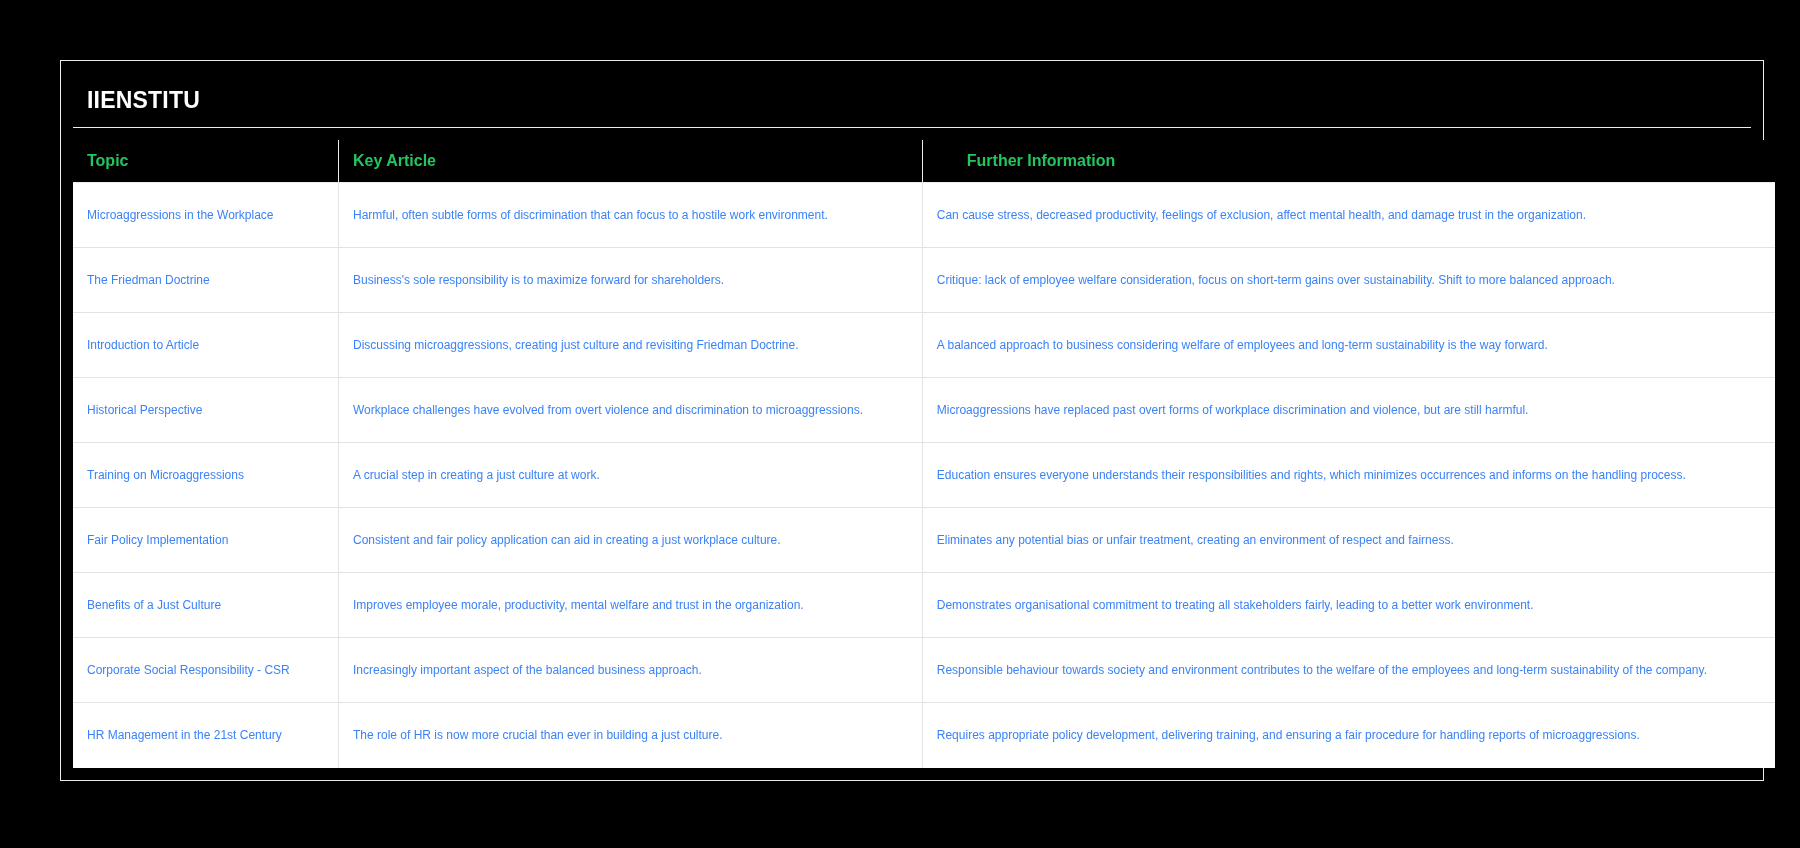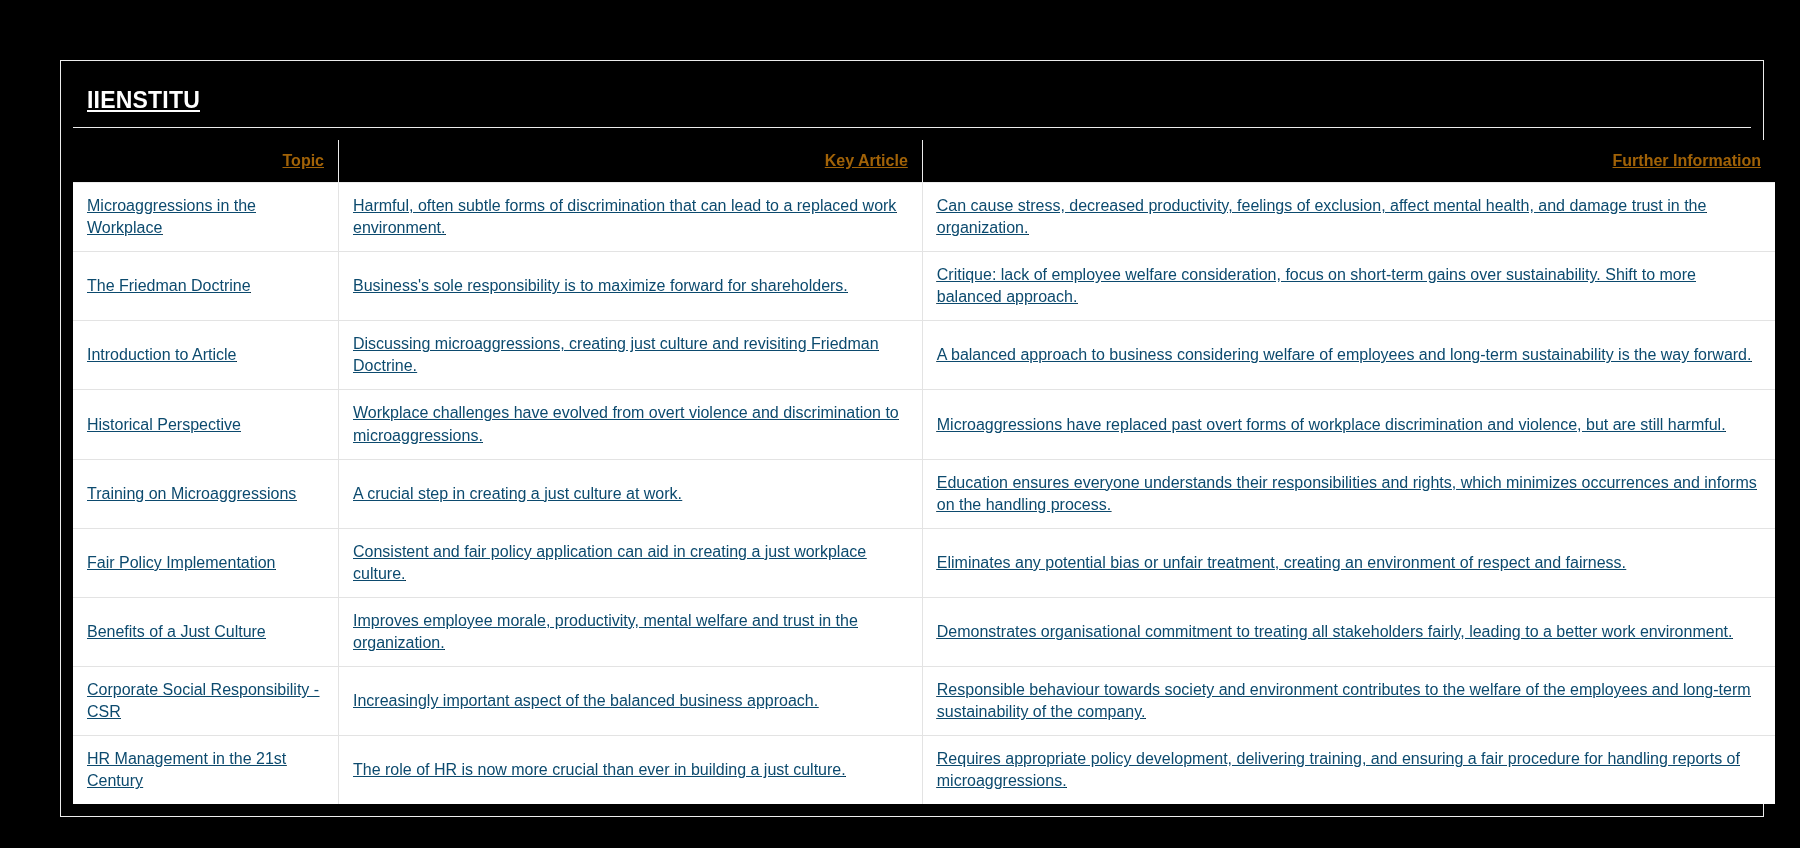--- a/index.html
+++ b/index.html
@@ -1,15 +1,15 @@
 <!DOCTYPE html>
 <html><head>
 <meta charset="utf-8">
 <style>
-  * { margin: 12px; padding: 0; box-sizing: border-box; text-decoration: underline; }
+  * { margin: 12px; padding: 0; box-sizing: border-box; }
   html, body {
     width: 1800px; height: 848px;
     background: #000000;
     font-family: "Liberation Sans", "DejaVu Sans", sans-serif;
     overflow: hidden;
   }
   .card {
     position: absolute;
     left: 48px; top: 48px;
     width: 1704px;
@@ -26,33 +26,33 @@
     border-bottom: 1px solid #ececec;
   }
   table {
     width: 100%;
     border-collapse: collapse;
     table-layout: fixed;
     background: #ffffff;
   }
   thead th {
     background: #000000;
-    color: #a16207;
-    text-align: right;
+    color: #22c55e;
+    text-align: left;
     font-size: 16px;
     font-weight: 700;
     padding: 12px 14px;
     border-right: 1px solid #ececec;
     border-bottom: 1px solid #ececec;
   }
   thead th:last-child { border-right: none; padding-left: 44px; }
   tbody td {
     background: #ffffff;
-    color: #0c4a6e;
-    font-size: 16px;
+    color: #3b82f6;
+    font-size: 12px;
     line-height: 1.38;
     vertical-align: middle;
     padding: 12px 14px;
     height: 65px;
     border-right: 1px solid #e3e3e3;
     border-top: 1px solid #e3e3e3;
   }
   tbody td:last-child { border-right: none; }
   tbody tr:first-child td { border-top: none; }
 </style>
@@ -71,21 +71,21 @@
     <thead>
       <tr>
         <th>Topic</th>
         <th>Key Article</th>
         <th>Further Information</th>
       </tr>
     </thead>
     <tbody>
   <tr>
     <td>Microaggressions in the Workplace</td>
-    <td>Harmful, often subtle forms of discrimination that can lead to a replaced work environment.</td>
+    <td>Harmful, often subtle forms of discrimination that can focus to a hostile work environment.</td>
     <td>Can cause stress, decreased productivity, feelings of exclusion, affect mental health, and damage trust in the organization.</td>
   </tr>
 
 
   <tr>
     <td>The Friedman Doctrine</td>
     <td>Business's sole responsibility is to maximize forward for shareholders.</td>
     <td>Critique: lack of employee welfare consideration, focus on short-term gains over sustainability. Shift to more balanced approach.</td>
   </tr>
 

